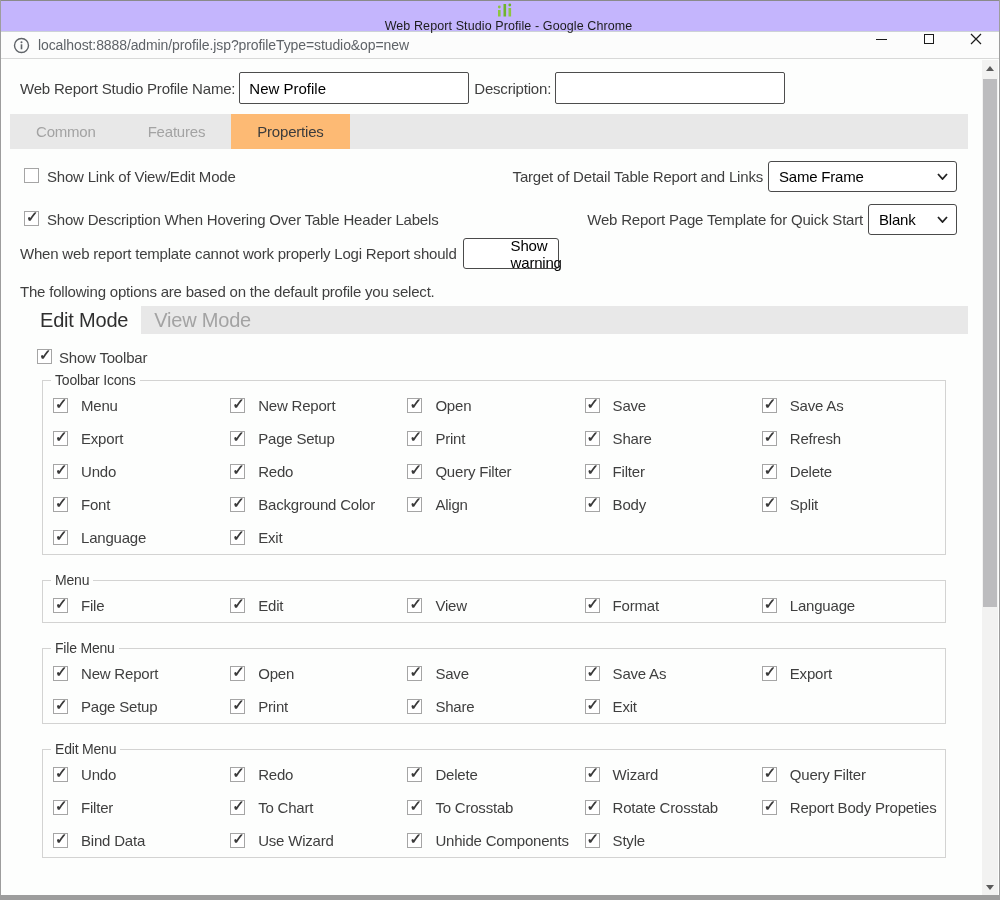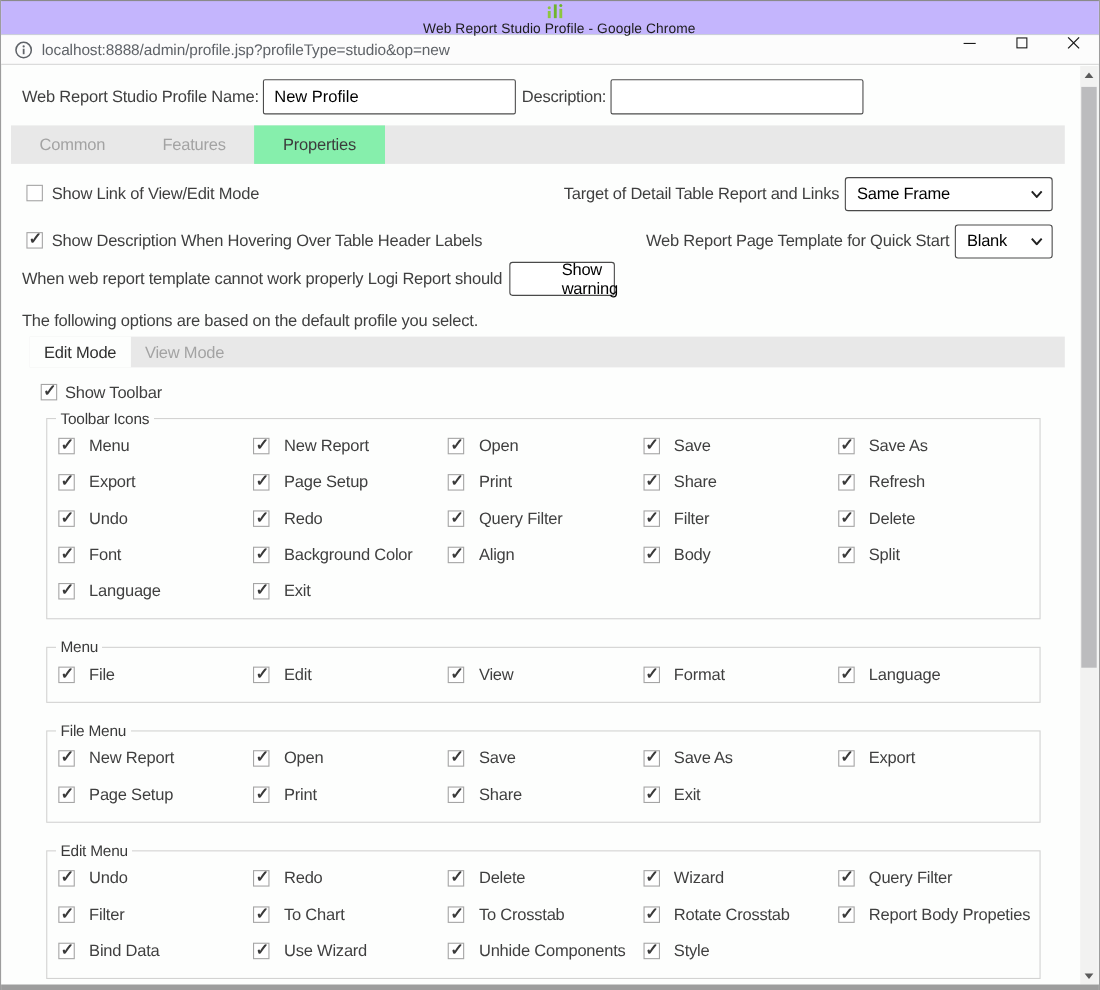--- a/index.html
+++ b/index.html
@@ -37,21 +37,21 @@
   .form-label { font-size:15px; color:#3f3f3f; letter-spacing:-0.2px; }
   .text-input {
     height:32px; width:230px; border:1px solid #4d4d4d; border-radius:2px;
     font-family:"Liberation Sans",sans-serif; font-size:15px; color:#000;
     padding:0 9px; margin-left:4px; background:#fff; outline:none;
   }
   .name-row .desc-label { margin-left:5px; }
 
   .tabstrip { margin:10px 14px 0 8px; height:35px; background:#e8e8e8; display:flex; }
   .tab { padding:0 26px; display:flex; align-items:center; font-size:15px; color:#a3a3a3; letter-spacing:-0.2px; cursor:default; }
-  .tab.active { background:#86efac; color:#3c3c3c; }
+  .tab.active { background:#fdba74; color:#3c3c3c; }
 
   .opt-row { position:relative; display:flex; align-items:center; margin-left:22px; }
   .row1 { margin-top:12px; height:31px; }
   .row2 { margin-top:11px; height:32px; }
   .row3 { margin-top:3px; height:31px; margin-left:18px; gap:6px; }
   .right-group { position:absolute; right:25px; top:0; height:100%; display:flex; align-items:center; gap:5px; }
 
   .checkbox {
     width:15px; height:15px; background:#fff; border:1px solid #a5a5a5;
     display:inline-block; position:relative; flex:0 0 15px;
@@ -68,28 +68,28 @@
     display:inline-flex; align-items:center; justify-content:space-between;
     padding:0 8px 0 10px; font-size:15px; color:#000; letter-spacing:-0.2px; cursor:default;
   }
   .sel-target { width:189px; }
   .sel-template { width:89px; }
   .sel-warning { width:96px;padding-left:47px; }
 
   .note { margin:14px 0 0 18px; font-size:15px; color:#3f3f3f; letter-spacing:-0.2px; }
 
   .mode-tabstrip { margin:6px 14px 0 25px; height:28px; background:#e8e8e8; display:flex; }
-  .mode-tabstrip .tab { padding:0 13px; font-size:15px; }
+  .mode-tabstrip .tab { padding:0 13px; font-size:20px; }
   .mode-tabstrip .tab.active { background:#fdfefd; color:#2f2f2f; }
 
   .show-toolbar { margin:15px 0 0 35px; height:17px; }
 
   #groups { margin-top:6px; }
   fieldset.group {
-    border:1px solid #d3d3d2; margin:0 36px 17px 40px; padding:1px 8px 8px 8px;
+    border:1px solid #d3d3d2; margin:0 36px 17px 40px; padding:1px 8px 0 8px;
   }
   fieldset.group legend { font-size:14px; color:#3a3a3a; padding:0 4px; margin-left:0px; letter-spacing:-0.2px; }
   .grid { display:grid; grid-template-columns:repeat(5, 1fr); }
   .cb-item { height:33px; display:flex; align-items:center; gap:13px; padding-left:2px; }
 
   
   .scrollbar { position:absolute; top:60px; right:1px; width:16px; bottom:5px; background:#f2f2f1; }
   .sb-btn { position:absolute; left:0; width:16px; height:16px; display:flex; align-items:center; justify-content:center; }
   .sb-up { top:0; } .sb-down { bottom:0; }
   .tri-up { width:0; height:0; border-left:4px solid transparent; border-right:4px solid transparent; border-bottom:5px solid #5a5a5a; }

